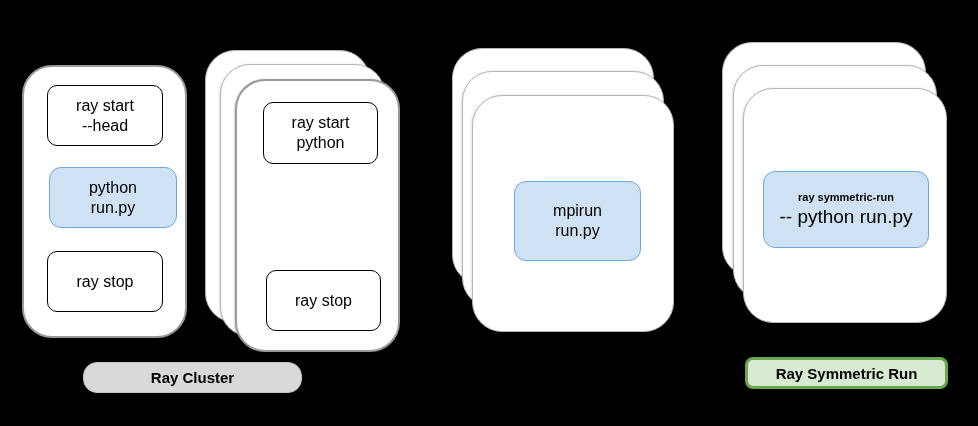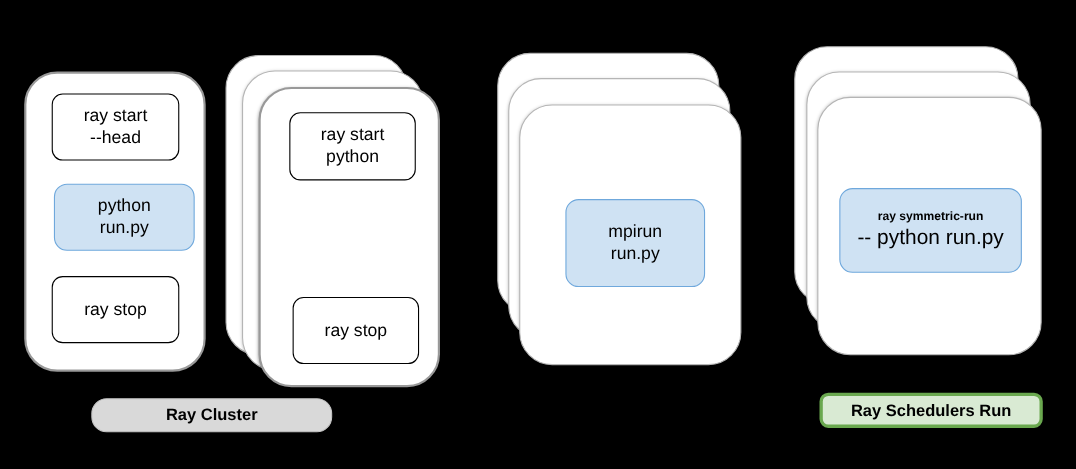--- a/index.html
+++ b/index.html
@@ -149,15 +149,15 @@
 
   <div class="card light-edge sym-back"></div>
   <div class="card light-edge sym-mid"></div>
   <div class="card light-edge sym-front">
     <div class="cmd blue sym-run">
       <div class="bold-line">ray symmetric-run</div>
       <div class="sub-line">-- python run.py</div>
     </div>
   </div>
 
-  <div class="plate green sym-label">Ray Schedulers Run</div>
+  <div class="plate green sym-label">Ray Symmetric Run</div>
 
 </div>
 
 </body></html>

